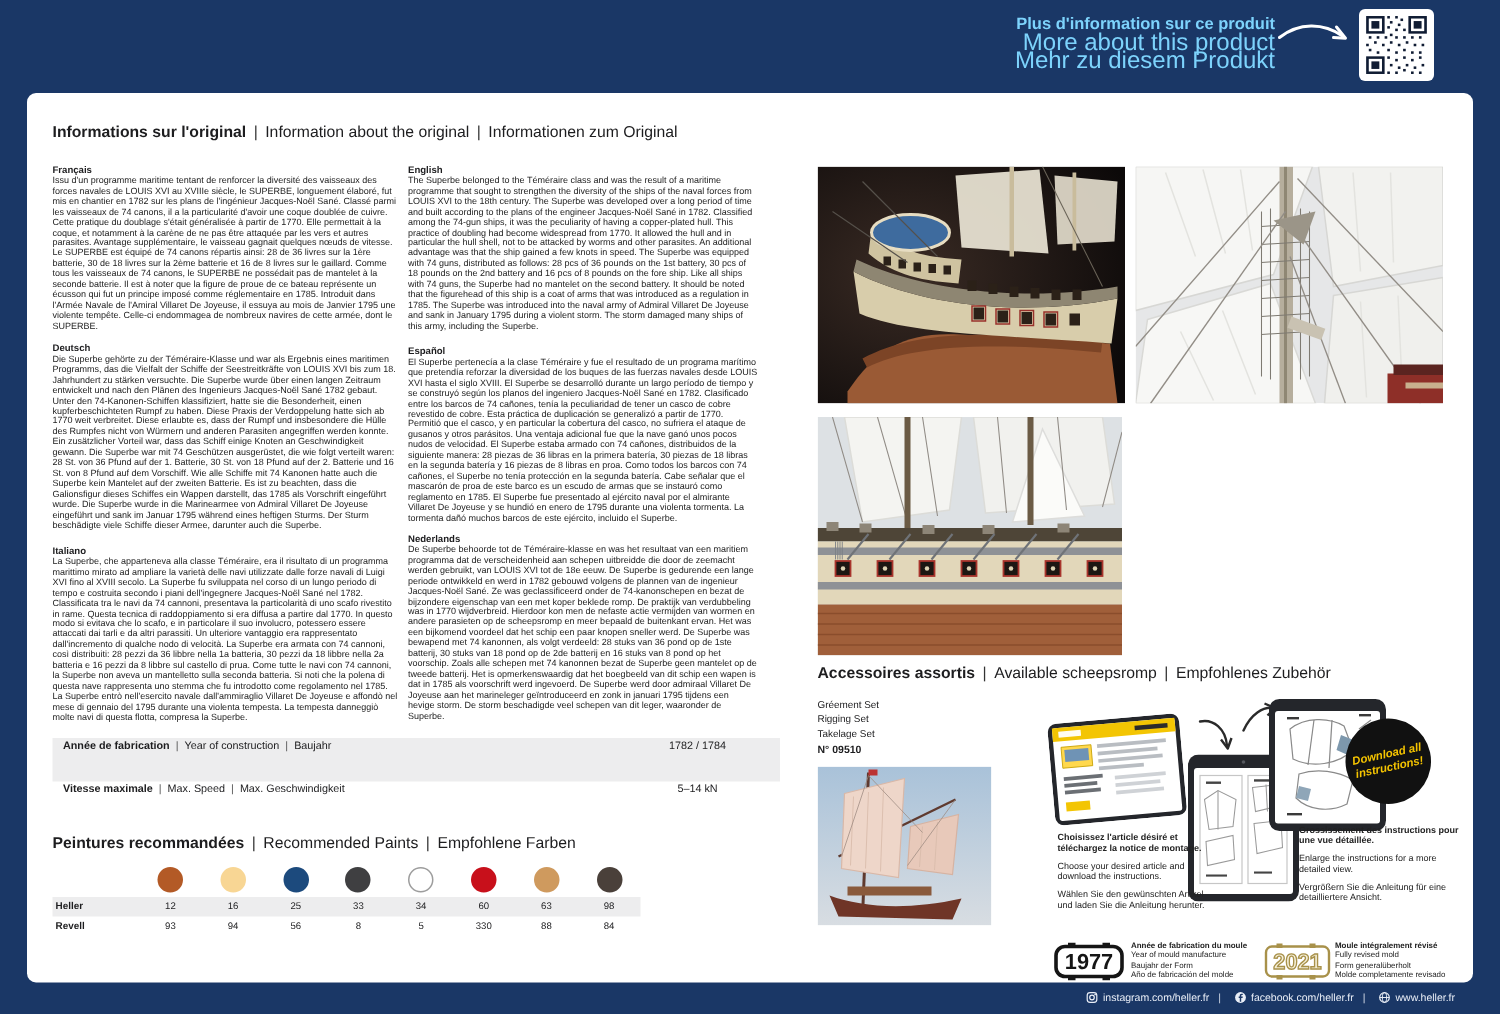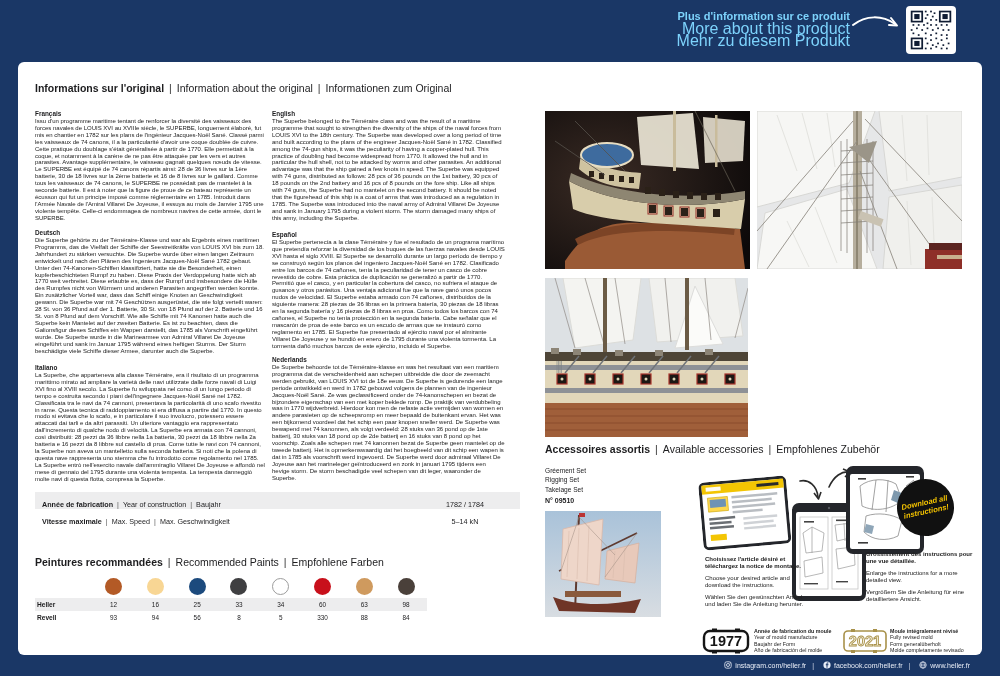--- a/index.html
+++ b/index.html
@@ -23,21 +23,21 @@
   .lang-name{font-weight:700;font-size:6.4px;margin-bottom:1px;}
   .lang-text{font-size:6px;line-height:6.9px;white-space:pre-line;text-align:left;color:#222;}
   .lb-fr{left:35px;top:110px;width:231px;}
   .lb-de{left:35px;top:229px;width:231px;}
   .lb-it{left:35px;top:364px;width:231px;}
   .lb-en{left:272px;top:110px;width:233px;}
   .lb-es{left:272px;top:231px;width:233px;}
   .lb-nl{left:272px;top:356px;width:233px;}
   
   .spec-table{position:absolute;left:35px;top:492px;width:485px;}
-  .spec-row{display:flex;align-items:flex-end;height:17px;font-size:7.2px;}
+  .spec-row{display:flex;align-items:flex-start;height:29px;font-size:7.2px;}
   .spec-row.alt{background:#ededee;}
   .spec-label{flex:1;padding-left:7px;}
   .spec-label .b{font-weight:700;}
   .spec-label span + span::before{content:"|";margin:0 4px;font-weight:400;color:#555;}
   .spec-value{width:110px;text-align:center;font-size:7.2px;}
   
   .paints{position:absolute;left:35px;top:556px;width:392px;}
   .paint-grid{position:absolute;left:35px;top:574px;width:392px;}
   .prow{display:flex;align-items:center;}
   .prow .lab{width:56px;font-weight:700;font-size:6.6px;padding-left:2px;}
@@ -411,21 +411,21 @@
       <g stroke="#7a7f85" stroke-width=".6">
           <line x1="12" y1="83" x2="12" y2="95"></line>
           <line x1="13.5" y1="83" x2="13.5" y2="95"></line>
           <line x1="15" y1="83" x2="15" y2="95"></line>
           <line x1="16.5" y1="83" x2="16.5" y2="95"></line>
         </g>
     </svg>
   </div>
 
   <div class="sec-heading" style="left:545px;top:443px;">
-    <span class="seg b">Accessoires assortis</span><span class="seg">Available accessories</span><span class="seg">Empfohlenes Zubehör</span>
+    <span class="seg b">Accessoires assortis</span><span class="seg">Available scheepsromp</span><span class="seg">Empfohlenes Zubehör</span>
   </div>
   <div class="acc-items">
     <div>Gréement Set</div>
     <div>Rigging Set</div>
     <div>Takelage Set</div>
   </div>
   <div class="acc-ref">N° 09510</div>
 
   <div class="photo ph4">
     <svg width="116" height="106" viewBox="0 0 116 106">

